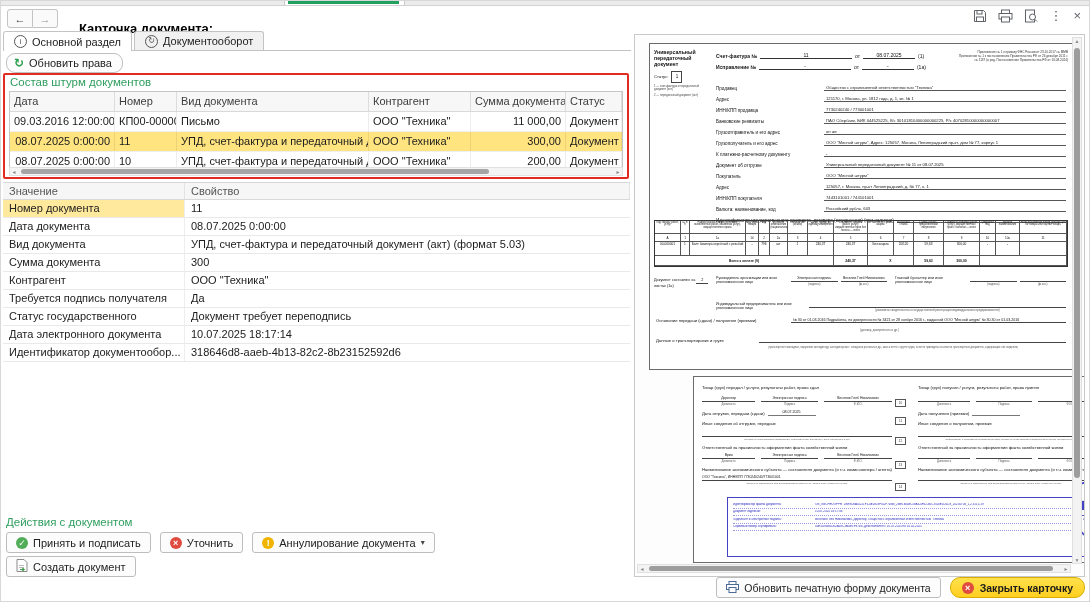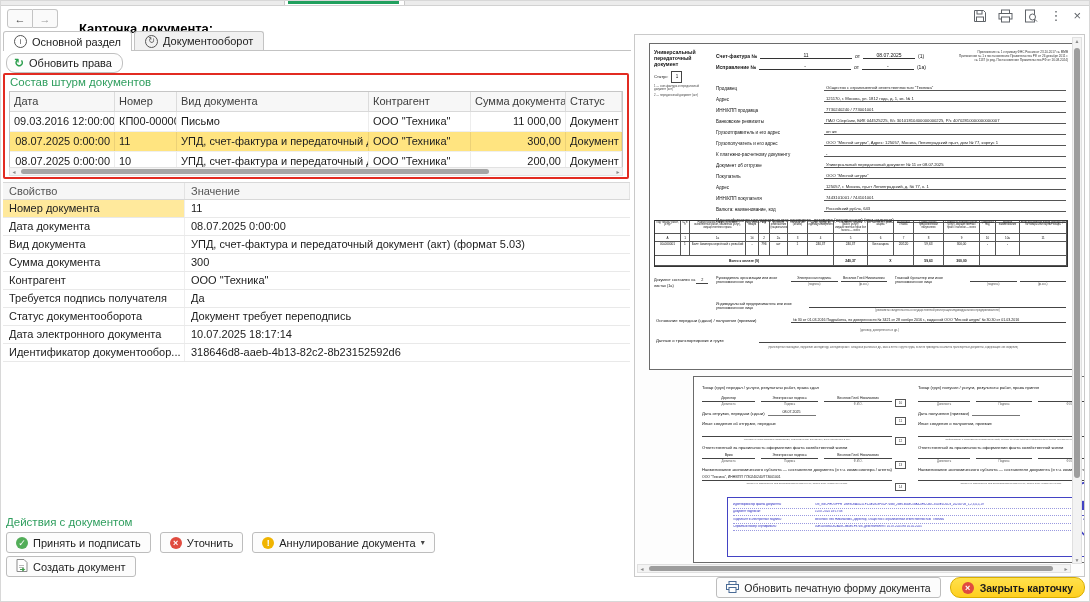--- a/index.html
+++ b/index.html
@@ -251,22 +251,22 @@
     </div>
     <div class="hscroll1">
       <span class="scrollarrow">◂</span>
       <span class="thumb-h1"></span>
       <span class="scrollarrow" style="margin-left:auto">▸</span>
     </div>
   </div>
 
   <div class="props">
     <div class="vhead">
+      <div>Значение</div>
       <div>Свойство</div>
-      <div>Значение</div>
     </div>
     <div>
         <div class="vrow">
           <div class="vname hl">Номер документа</div>
           <div class="vval">11</div>
         </div>
         <div class="vrow">
           <div class="vname">Дата документа</div>
           <div class="vval">08.07.2025 0:00:00</div>
         </div>
@@ -280,21 +280,21 @@
         </div>
         <div class="vrow">
           <div class="vname">Контрагент</div>
           <div class="vval">ООО "Техника"</div>
         </div>
         <div class="vrow">
           <div class="vname">Требуется подпись получателя</div>
           <div class="vval">Да</div>
         </div>
         <div class="vrow">
-          <div class="vname">Статус документооборота</div>
+          <div class="vname">Статус государственного</div>
           <div class="vval">Документ требует переподпись</div>
         </div>
         <div class="vrow">
           <div class="vname">Дата электронного документа</div>
           <div class="vval">10.07.2025 18:17:14</div>
         </div>
         <div class="vrow">
           <div class="vname">Идентификатор документообор...</div>
           <div class="vval">318646d8-aaeb-4b13-82c2-8b23152592d6</div>
         </div>

